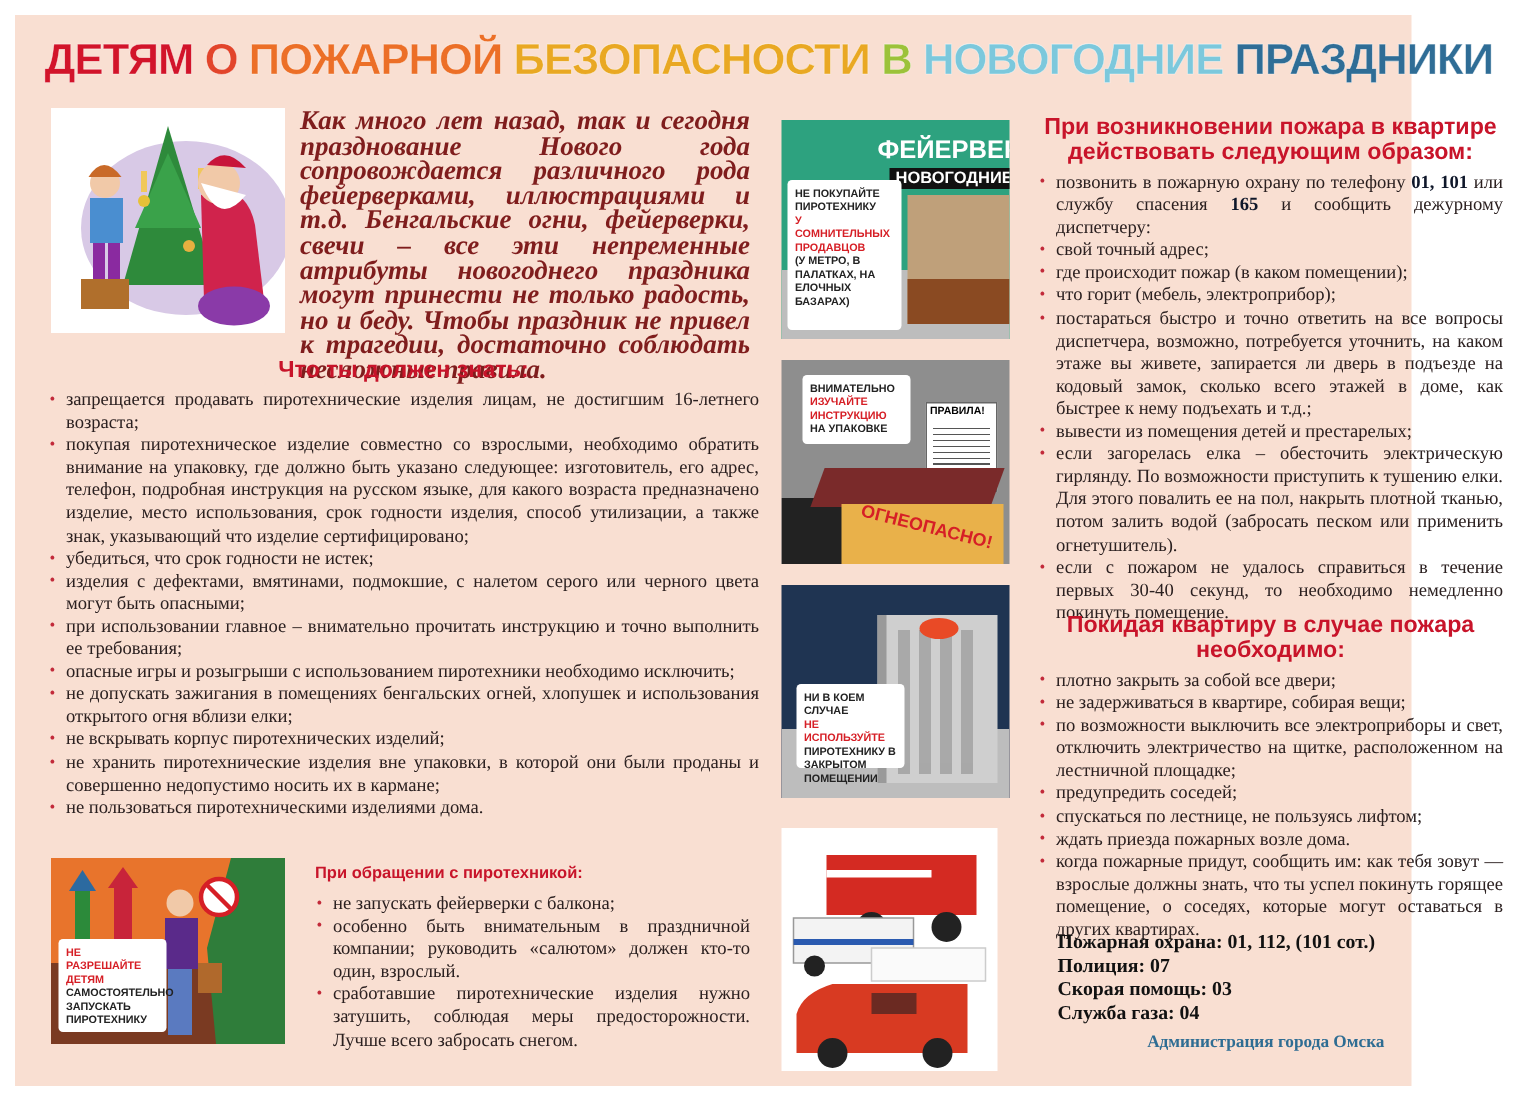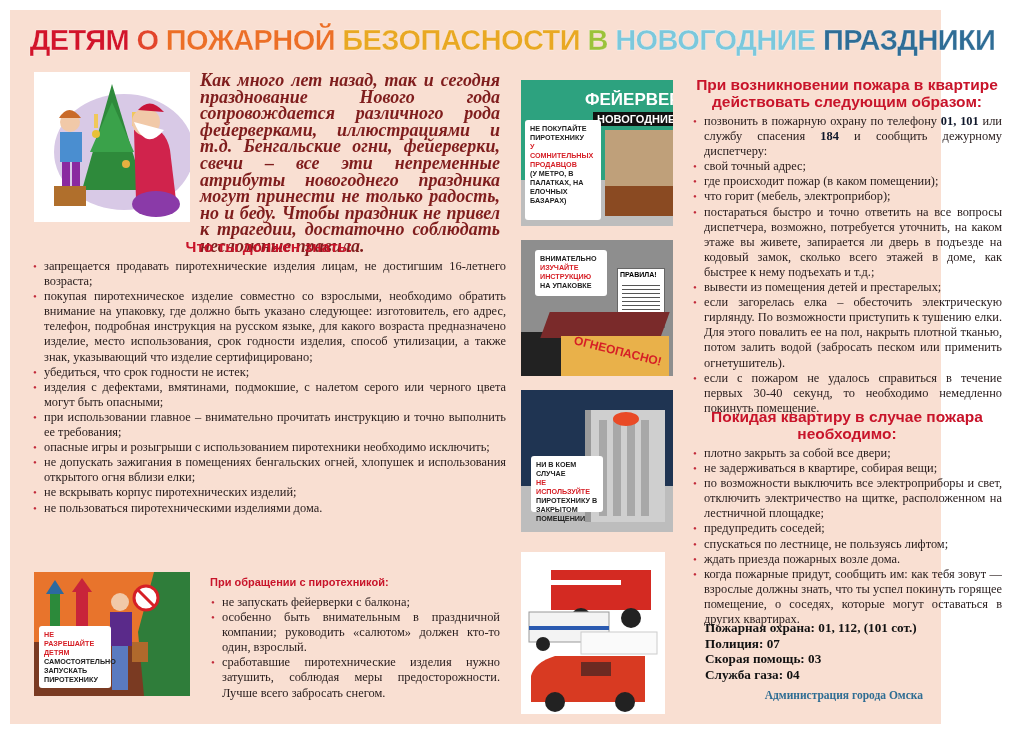--- a/index.html
+++ b/index.html
@@ -56,20 +56,21 @@
     <h2 class="sec">Что ты должен знать:</h2>
     <ul id="know-list">
         <li>запрещается продавать пиротехнические изделия лицам, не достигшим 16-летнего возраста;</li>
         <li>покупая пиротехническое изделие совместно со взрослыми, необходимо обратить внимание на упаковку, где должно быть указано следующее: изготовитель, его адрес, телефон, подробная инструкция на русском языке, для какого возраста предназначено изделие, место использования, срок годности изделия, способ утилизации, а также знак, указывающий что изделие сертифицировано;</li>
         <li>убедиться, что срок годности не истек;</li>
         <li>изделия с дефектами, вмятинами, подмокшие, с налетом серого или черного цвета могут быть опасными;</li>
         <li>при использовании главное – внимательно прочитать инструкцию и точно выполнить ее требования;</li>
         <li>опасные игры и розыгрыши с использованием пиротехники необходимо исключить;</li>
         <li>не допускать зажигания в помещениях бенгальских огней, хлопушек и использования открытого огня вблизи елки;</li>
         <li>не вскрывать корпус пиротехнических изделий;</li>
+        <li>не хранить пиротехнические изделия вне упаковки, в которой они были проданы и совершенно недопустимо носить их в кармане;</li>
         <li>не пользоваться пиротехническими изделиями дома.</li>
       </ul>
   </div>
 
   <div class="illus" style="left:24px;top:562px;width:156px;height:124px;background:#e8742c;">
     <svg width="156" height="124" viewBox="0 0 156 124" style="position:absolute;left:0;top:0;">
       <rect x="0" y="70" width="156" height="54" fill="#7a3a22"></rect>
       <polygon points="120,0 156,0 156,124 110,124 104,60" fill="#2f7d3a"></polygon>
       <rect x="16" y="20" width="10" height="40" fill="#2c8a3a"></rect>
         <polygon points="12,22 21,8 30,22" fill="#2c6aa0"></polygon>
@@ -155,21 +156,21 @@
         <circle cx="104" cy="150" r="10" fill="#222"></circle>
     </svg>
   </div>
 
   <div class="block" style="left:682px;top:66px;width:310px;">
     <h2 class="sec">
       <span>При возникновении пожара в квартире</span><br>
       <span>действовать следующим образом:</span>
     </h2>
     <ul id="fire-list">
-      <li><span>позвонить в пожарную охрану по телефону </span><span class="red">01, 101</span><span> или службу спасения </span><span class="red">184</span><span> и сообщить дежурному диспетчеру:</span></li>
+      <li><span>позвонить в пожарную охрану по телефону </span><span class="red">01, 101</span><span> или службу спасения </span><span class="red">165</span><span> и сообщить дежурному диспетчеру:</span></li>
     <li>свой точный адрес;</li>
         <li>где происходит пожар (в каком помещении);</li>
         <li>что горит (мебель, электроприбор);</li>
         <li>постараться быстро и точно ответить на все вопросы диспетчера, возможно, потребуется уточнить, на каком этаже вы живете, запирается ли дверь в подъезде на кодовый замок, сколько всего этажей в доме, как быстрее к нему подъехать и т.д.;</li>
         <li>вывести из помещения детей и престарелых;</li>
         <li>если загорелась елка – обесточить электрическую гирлянду. По возможности приступить к тушению елки. Для этого повалить ее на пол, накрыть плотной тканью, потом залить водой (забросать песком или применить огнетушитель).</li>
         <li>если с пожаром не удалось справиться в течение первых 30-40 секунд, то необходимо немедленно покинуть помещение.</li>
       </ul>
   </div>
 

